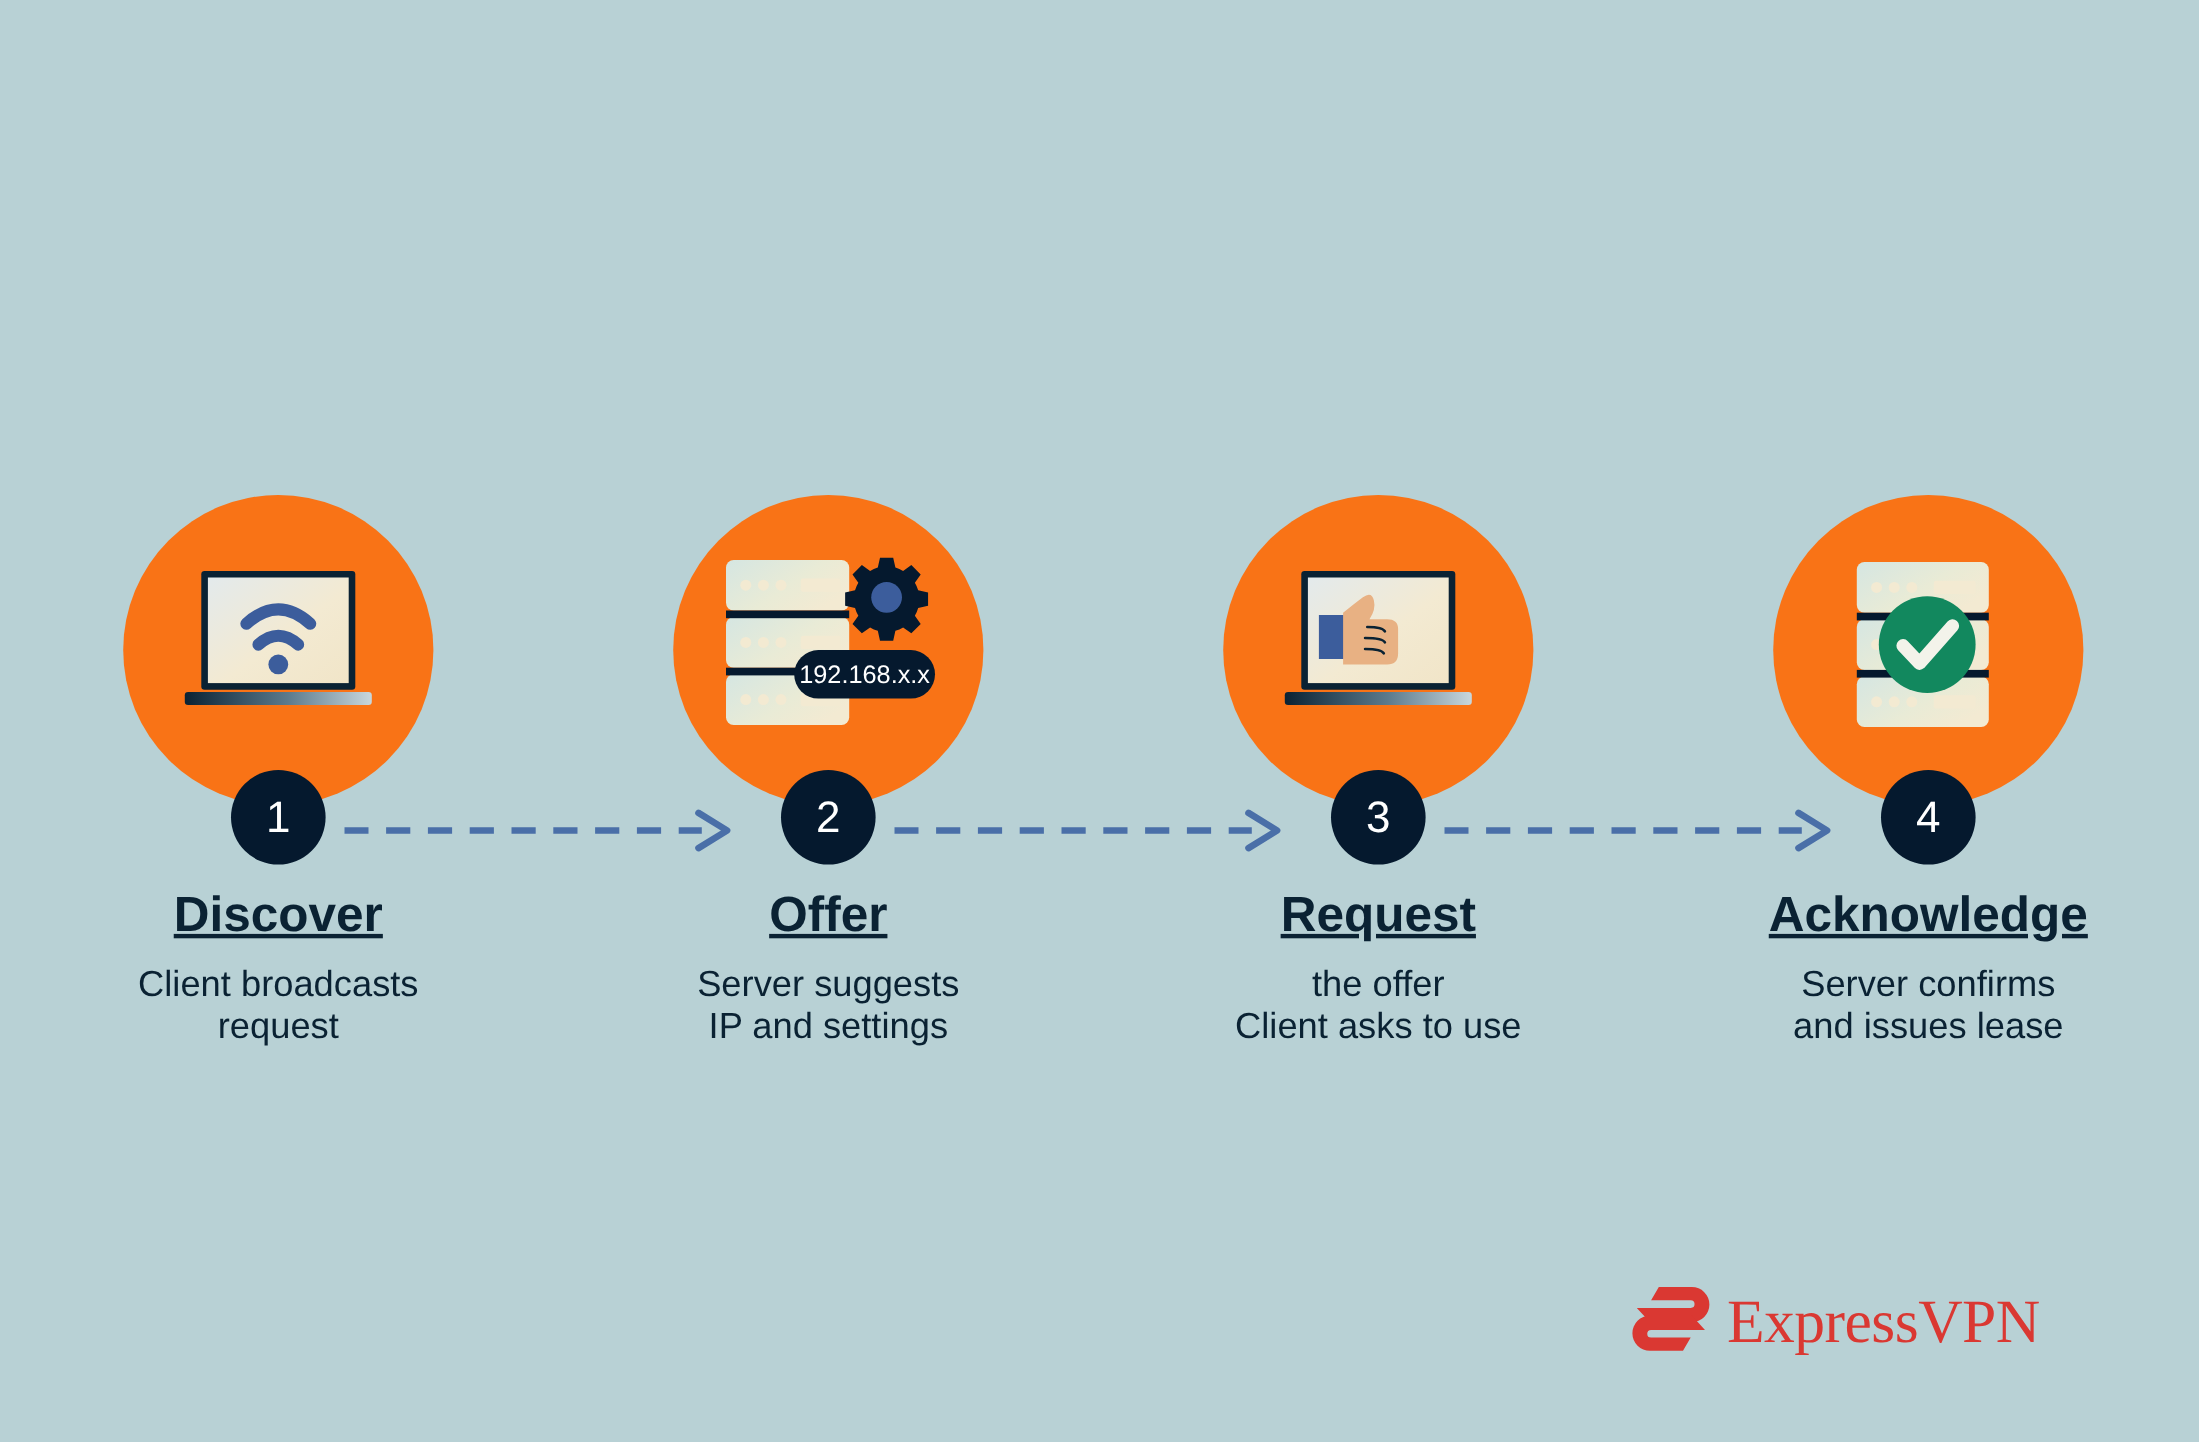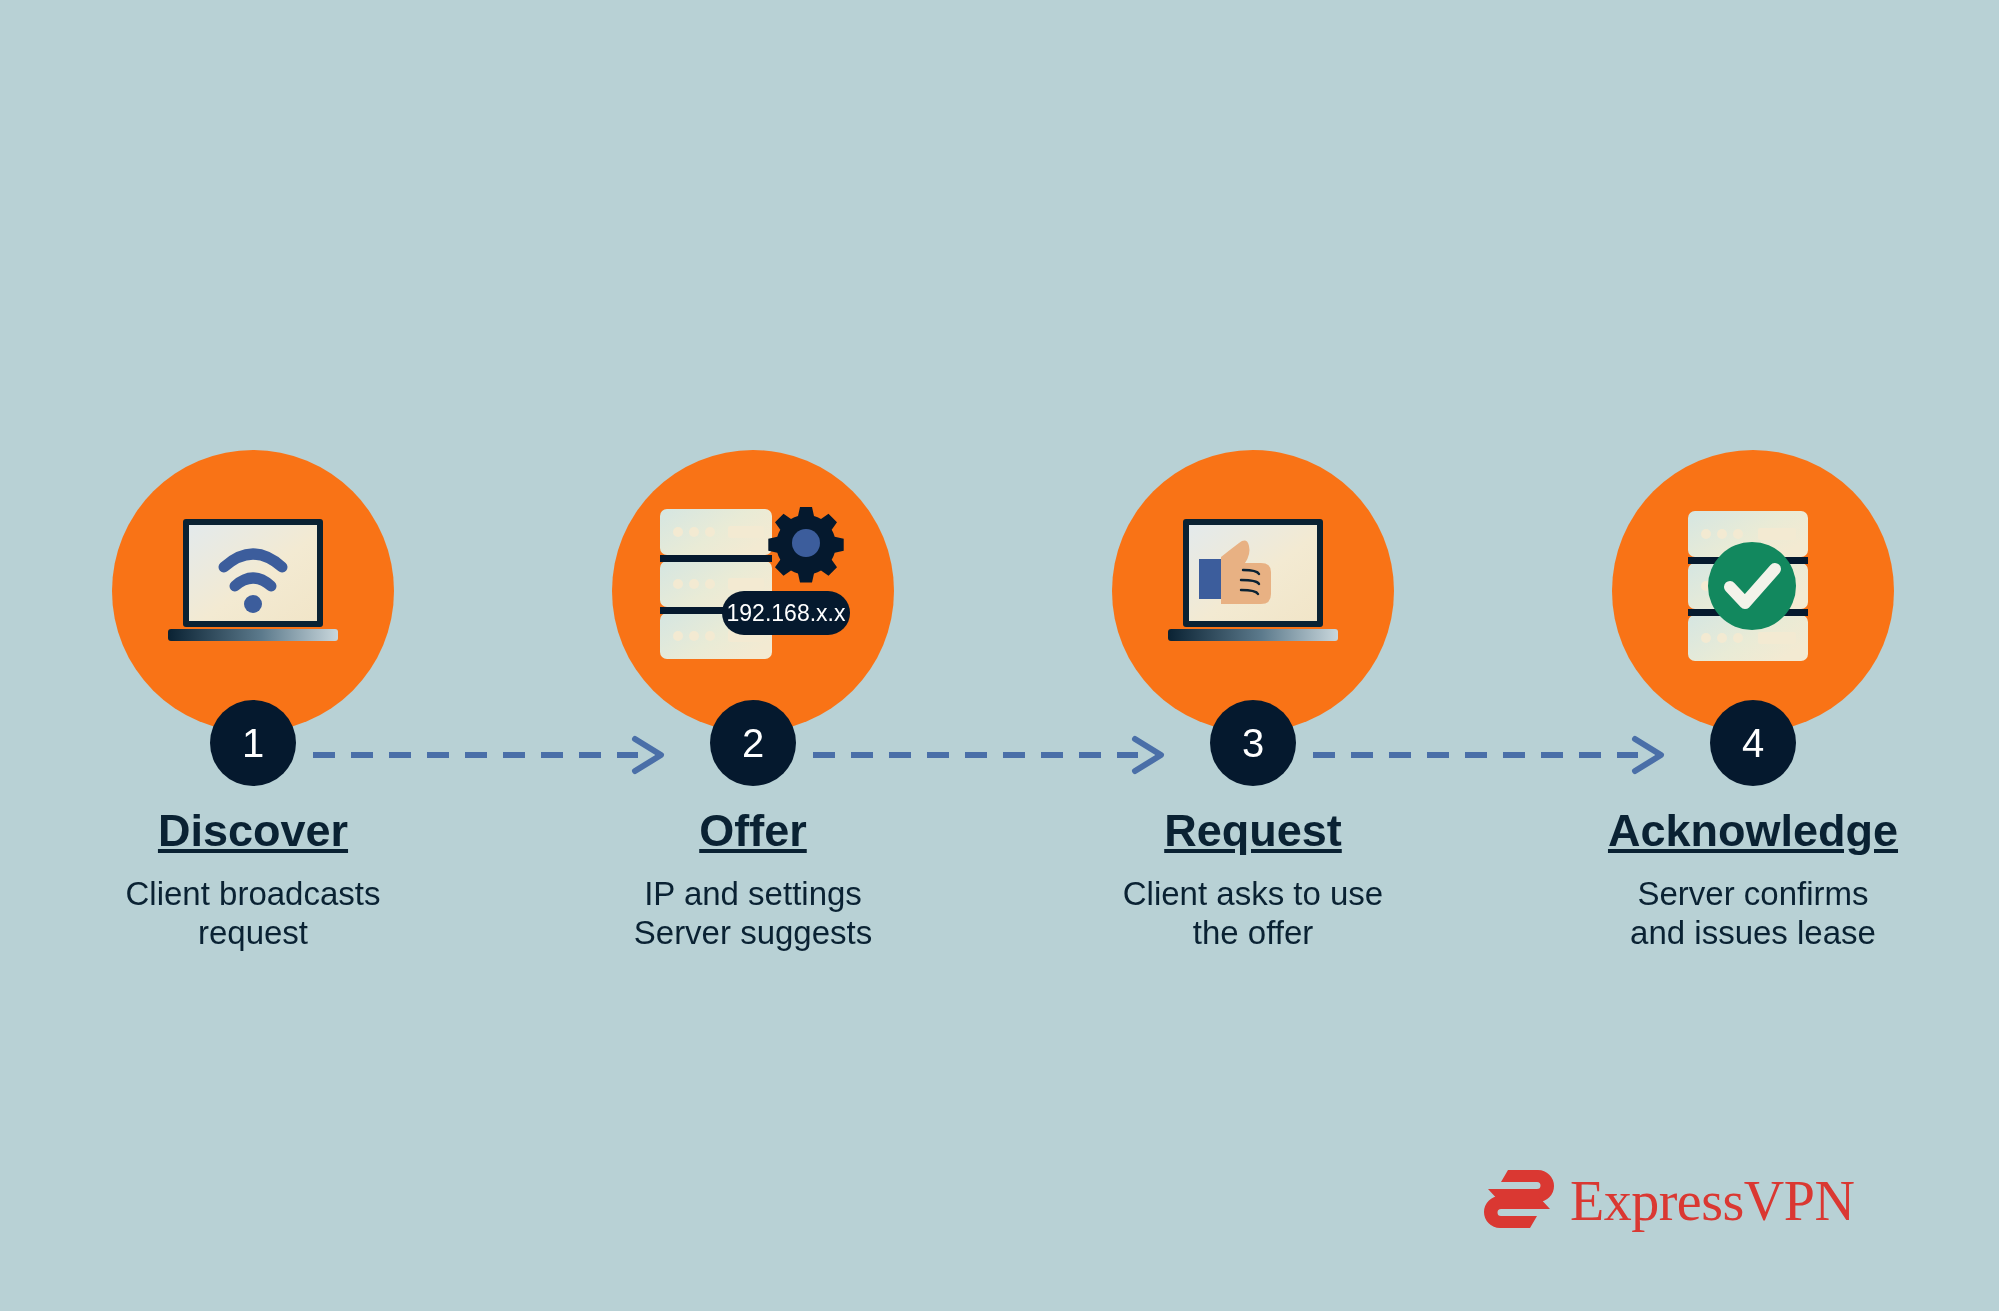--- a/index.html
+++ b/index.html
@@ -233,22 +233,22 @@
             <g transform="translate(76,92)">
               <rect x="0" y="0" width="128" height="44" rx="22" fill="#05192e"></rect>
               <text x="64" y="30" text-anchor="middle" font-family="Liberation Sans, sans-serif" font-size="23" fill="#ffffff">192.168.x.x</text>
             </g>
           </svg>
         </div>
       </div>
       <div class="badge">2</div>
       <div class="step-label">Offer</div>
       <div class="step-desc">
+        <div>Server suggests</div>
         <div>IP and settings</div>
-        <div>Server suggests</div>
       </div>
     </div>
 
     <div class="step step-3">
       <div class="circle">
         <div class="icon-wrap">
           <svg width="200" height="160" viewBox="0 0 200 160">
             <defs>
               <linearGradient id="scr3" x1="0" y1="0" x2="1" y2="1">
                 <stop offset="0%" stop-color="#e3eaec"></stop>
@@ -272,22 +272,22 @@
               <path d="M90 59 q14 0 16 4"></path>
               <path d="M88 69 q16 0 18 4"></path>
               <path d="M88 79 q15 0 17 4"></path>
             </g>
           </svg>
         </div>
       </div>
       <div class="badge">3</div>
       <div class="step-label">Request</div>
       <div class="step-desc">
+        <div>the offer</div>
         <div>Client asks to use</div>
-        <div>the offer</div>
       </div>
     </div>
 
     <div class="step step-4">
       <div class="circle">
         <div class="icon-wrap">
           <svg width="175" height="180" viewBox="0 0 175 180">
             <defs>
               <linearGradient id="rack4" x1="0" y1="0" x2="1" y2="0.6">
                 <stop offset="0%" stop-color="#d5e6e2"></stop>

